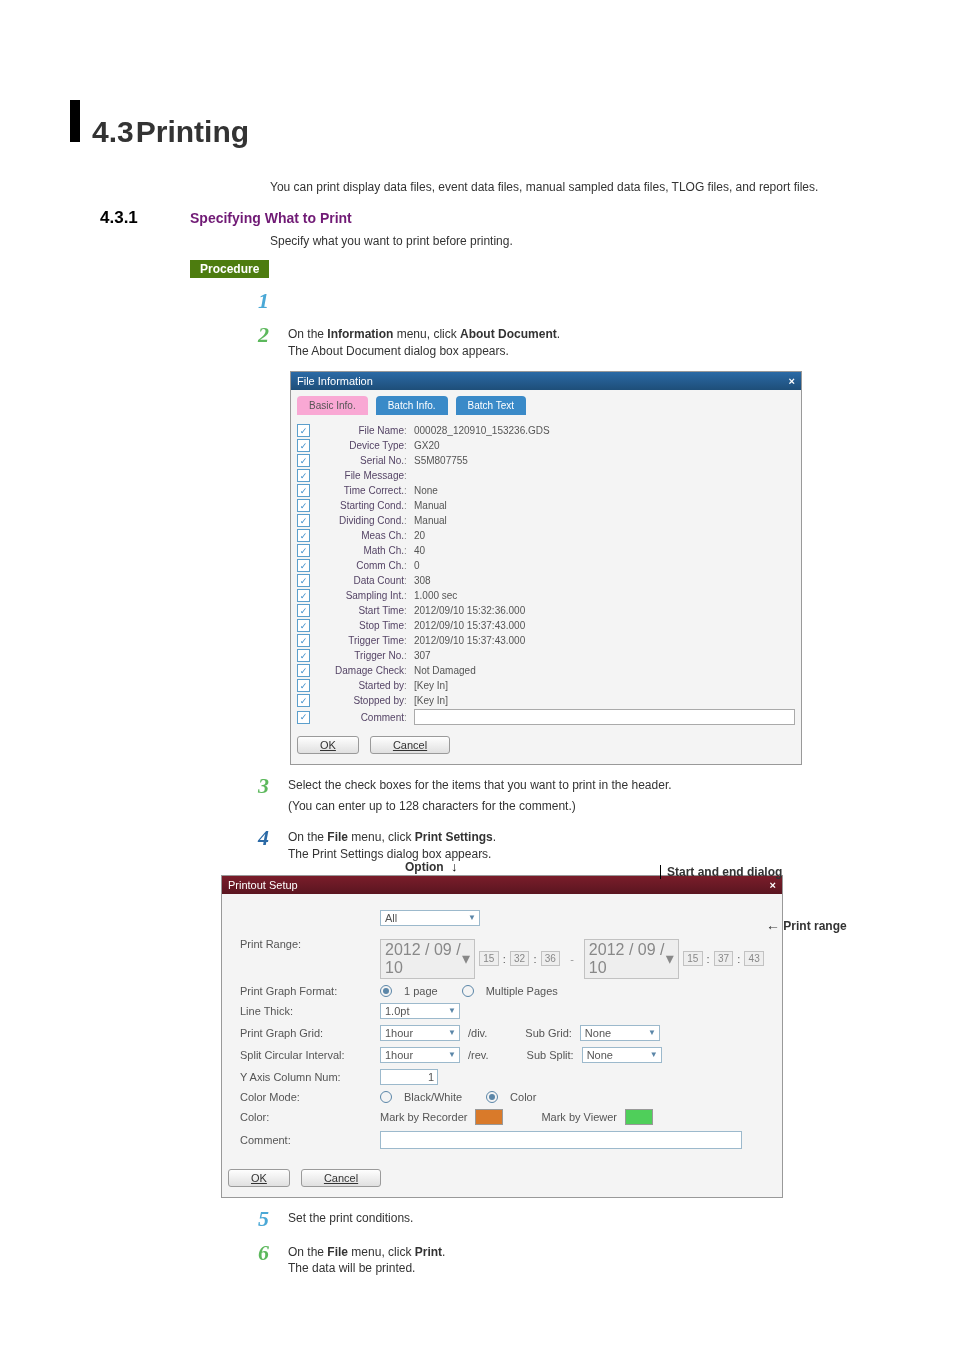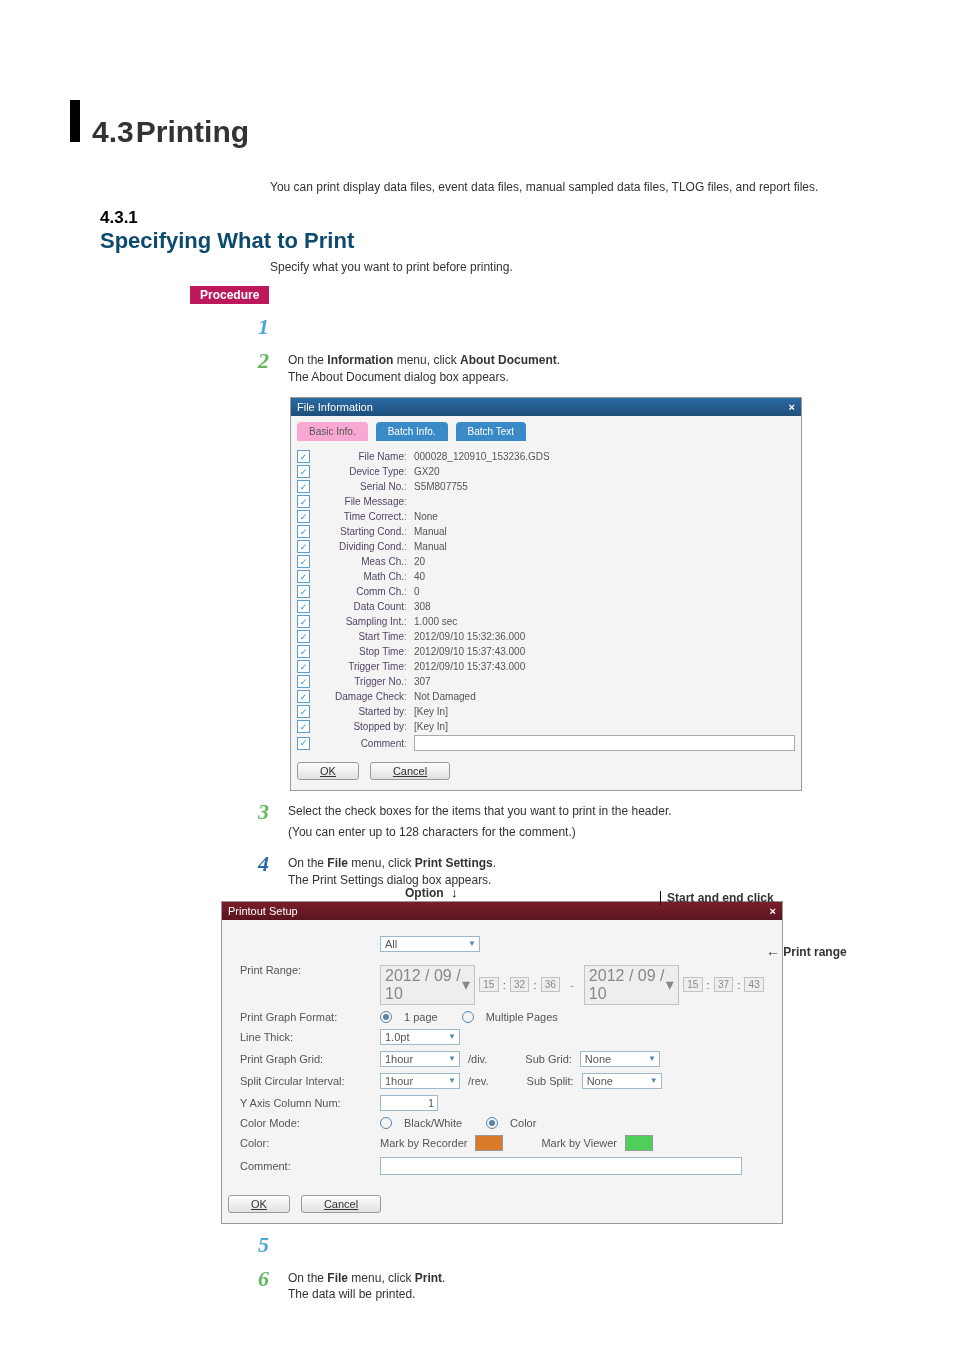--- a/index.html
+++ b/index.html
@@ -39,36 +39,35 @@
   }
   .intro-text {
     margin-bottom: 12px;
     line-height: 1.4;
   }
   .sub-heading-row {
     display: flex;
     align-items: baseline;
     margin-top: 6px;
     margin-bottom: 6px;
-    flex-direction: column;
   }
   .sub-num {
     font-size: 17px;
     font-weight: bold;
     color: #000;
     width: 90px;
     margin-left: 30px;
   }
   .sub-title {
-    font-size: 22px;
+    font-size: 14px;
     font-weight: bold;
-    color: #0c4a6e;
+    color: #701a75;
   }
   .proc-label {
-    background: #be185d;
+    background: #4d7c0f;
     color: #fff;
     font-weight: bold;
     padding: 2px 10px;
     display: inline-block;
     font-size: 12px;
     margin: 12px 0 12px 120px;
   }
   .step-row {
     display: flex;
     align-items: flex-start;
@@ -477,21 +476,21 @@
     </div>
   </div>
 
   
   <div class="ps-wrap">
     <div class="annot" style="top:-16px; left:205px;">
       <span>Option</span>
       <span class="arrow-down">↓</span>
     </div>
     <div class="annot" style="top:-10px; left:460px; width:200px; border-left:1px solid #000; padding-left:6px;">
-      <span>Start and end click</span>
+      <span>Start and end dialog</span>
     </div>
     <div class="annot" style="top:42px; left:566px;">
       <span style="font-size:14px;">←</span>
       <span>Print range</span>
     </div>
 
     <div class="ps-dialog">
       <div class="dlg-title" style="background:linear-gradient(#7a1d2a,#5a1520);">
         <span>Printout Setup</span>
         <span style="font-weight:bold;">×</span>
@@ -573,20 +572,21 @@
           <div class="dlg-btn">OK</div>
           <div class="dlg-btn">Cancel</div>
         </div>
       </div>
     </div>
   </div>
 
   
   <div class="step-row">
     <div class="step-num blue">5</div>
+    <div class="step-text">Set the print conditions.</div>
   </div>
 
   
   <div class="step-row">
     <div class="step-num green">6</div>
     <div class="step-text">
       <span>On the </span><b>File</b><span> menu, click </span><b>Print</b><span>.</span>
       <div>The data will be printed.</div>
     </div>
   </div>

